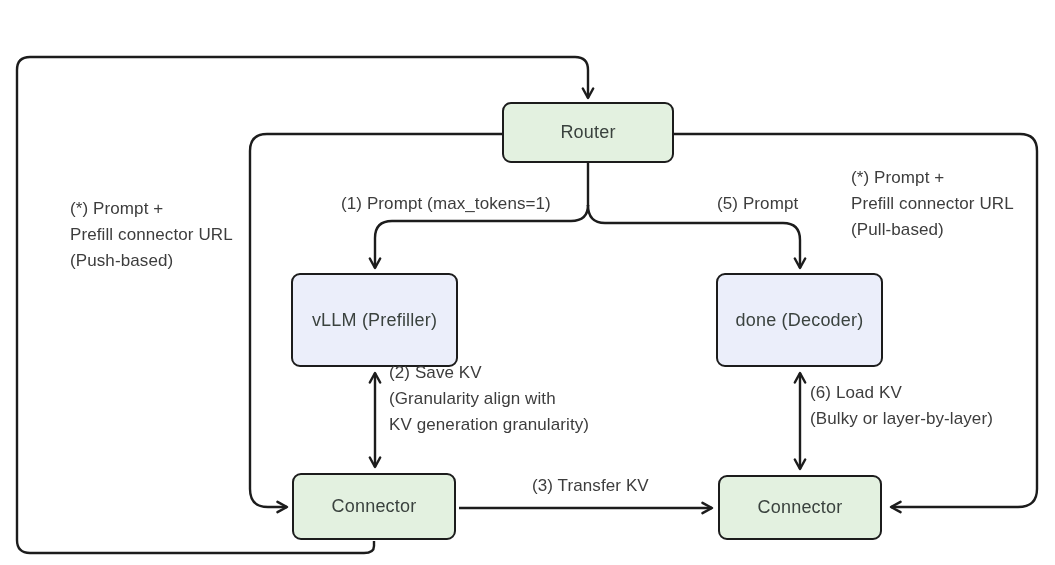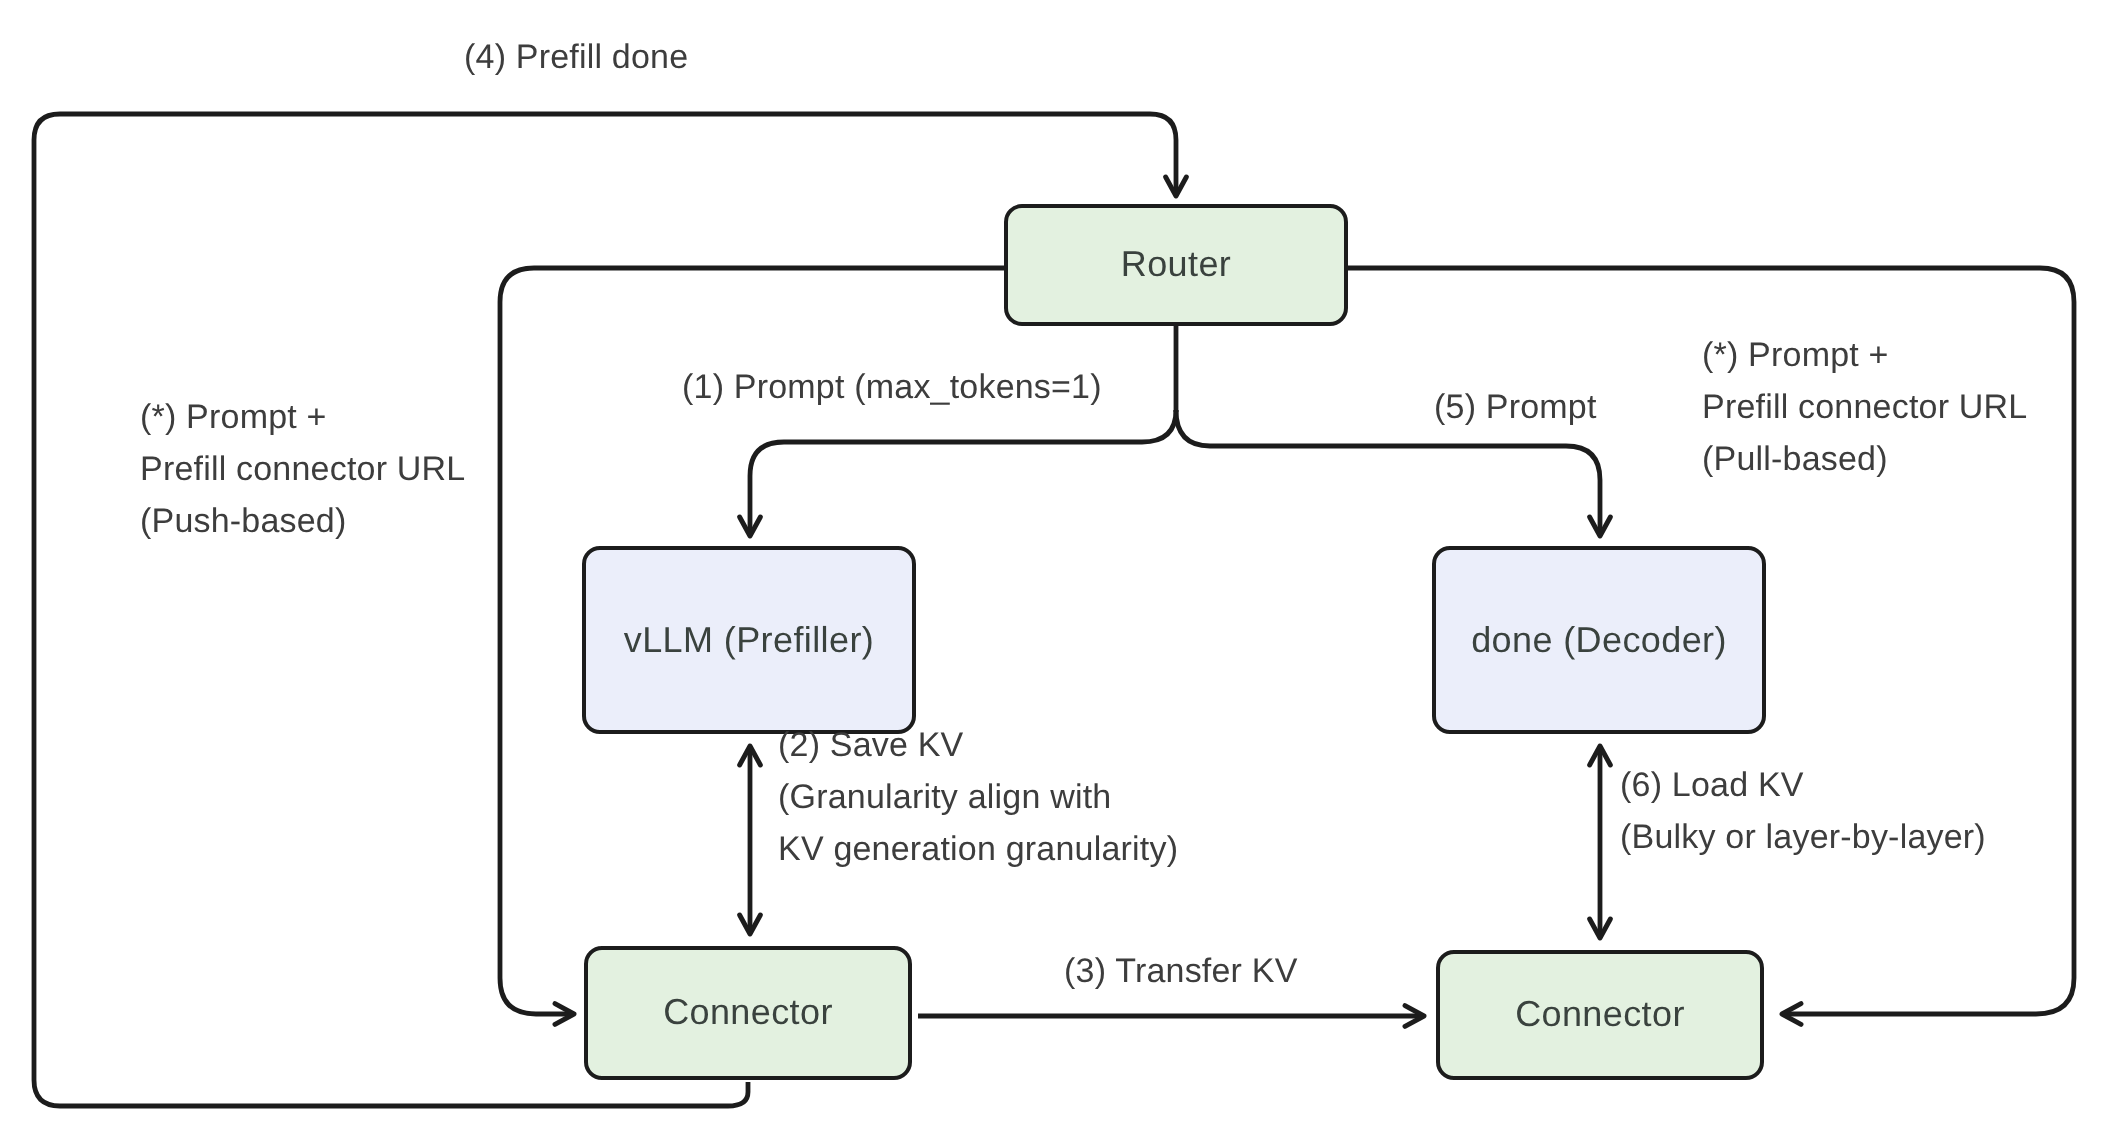--- a/index.html
+++ b/index.html
@@ -103,23 +103,22 @@
   <div class="node green" style="left:502px; top:102px; width:172px; height:61px;">Router</div>
 
   <div class="node blue" style="left:291px; top:273px; width:167px; height:94px;">vLLM (Prefiller)</div>
 
   <div class="node blue" style="left:716px; top:273px; width:167px; height:94px;">done (Decoder)</div>
 
   <div class="node green" style="left:292px; top:473px; width:164px; height:67px;">Connector</div>
 
   <div class="node green" style="left:718px; top:475px; width:164px; height:65px;">Connector</div>
 
-  <div class="edge-label" style="left:232px; top:16px;">(4) Prefill done</div>
 
-  <div class="edge-label" style="left:341px; top:181px;text-align:right;">(1) Prompt (max_tokens=1)</div>
+  <div class="edge-label" style="left:341px; top:191px;text-align:right;">(1) Prompt (max_tokens=1)</div>
 
   <div class="edge-label" style="left:705px; top:191px;margin-left:12px;">(5) Prompt</div>
 
   <div class="edge-label" style="left:70px; top:196px;">(*) Prompt +
 Prefill connector URL
 (Push-based)</div>
 
   <div class="edge-label" style="left:851px; top:165px;">(*) Prompt +
 Prefill connector URL
 (Pull-based)</div>

